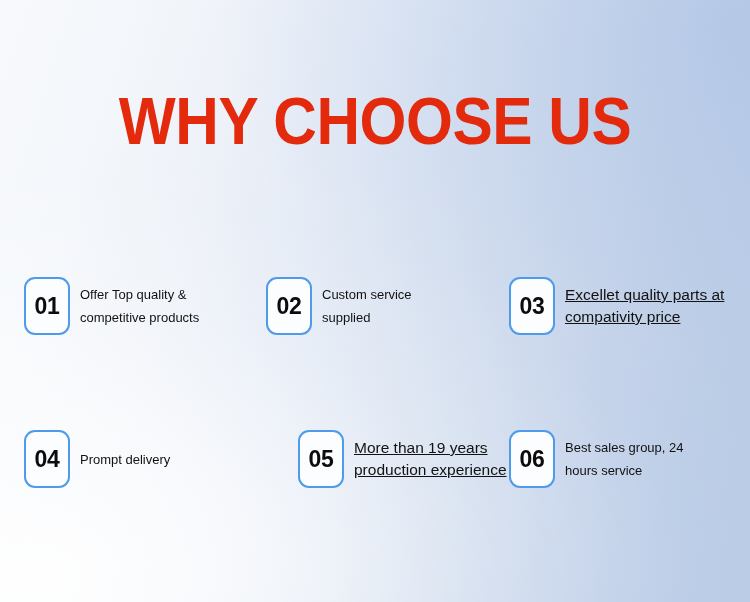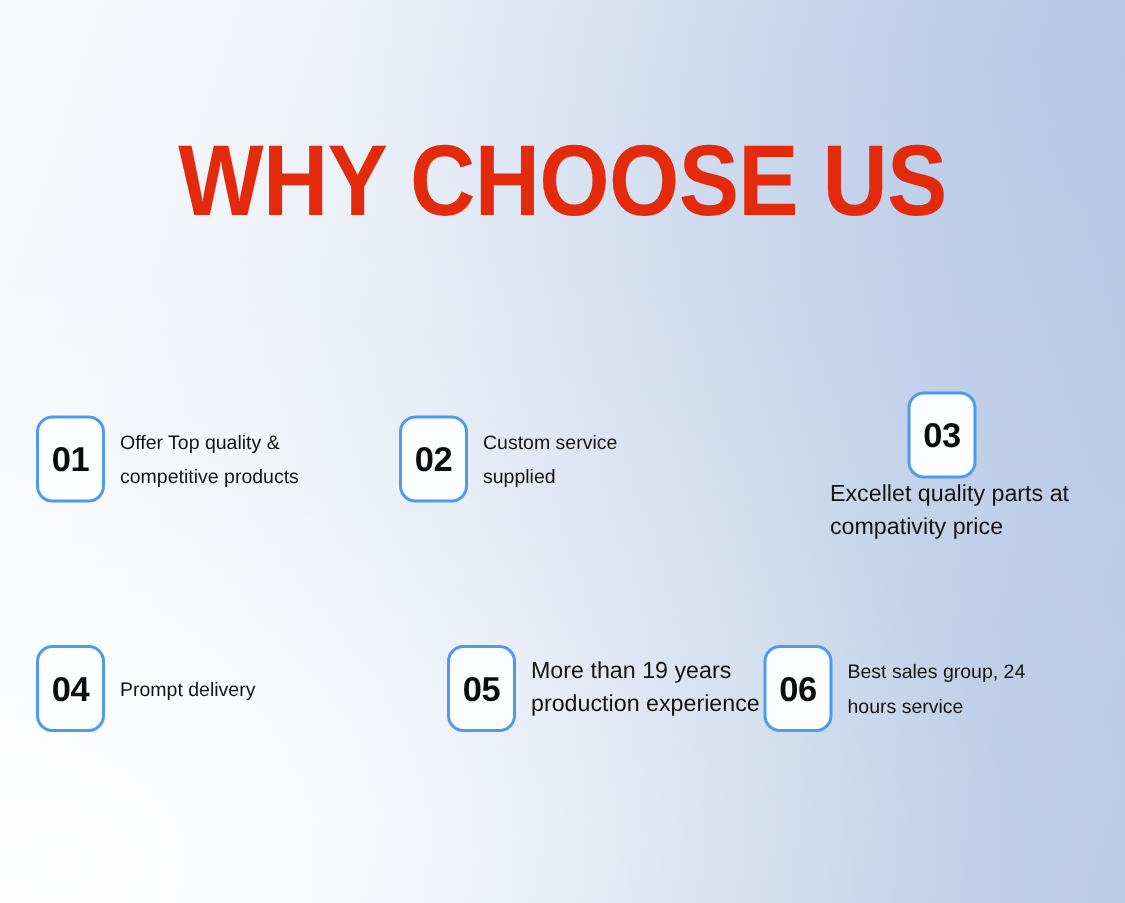--- a/index.html
+++ b/index.html
@@ -118,26 +118,27 @@
     white-space: pre-line;
   }
 
   .txt-lg {
     font-size: 13px;
     line-height: 23px;
   }
   .txt-sm {
     font-size: 15.5px;
     line-height: 22px;
+    text-decoration: underline;
   }
 
   
   #item-01 { left: 24px;  top: 277px; width: 236px; }
   #item-02 { left: 266px; top: 277px; width: 236px; }
-  #item-03 { left: 509px; top: 261px; width: 238px; flex-direction: column; }
+  #item-03 { left: 509px; top: 277px; width: 238px; }
   
   #item-04 { left: 24px;  top: 430px; width: 236px; }
   #item-05 { left: 266px; top: 430px; width: 236px; padding-left: 32px; }
   #item-06 { left: 509px; top: 430px; width: 238px; }
 </style>
 </head>
 <body>
 
 <div id="slide">
   <div class="layer">

